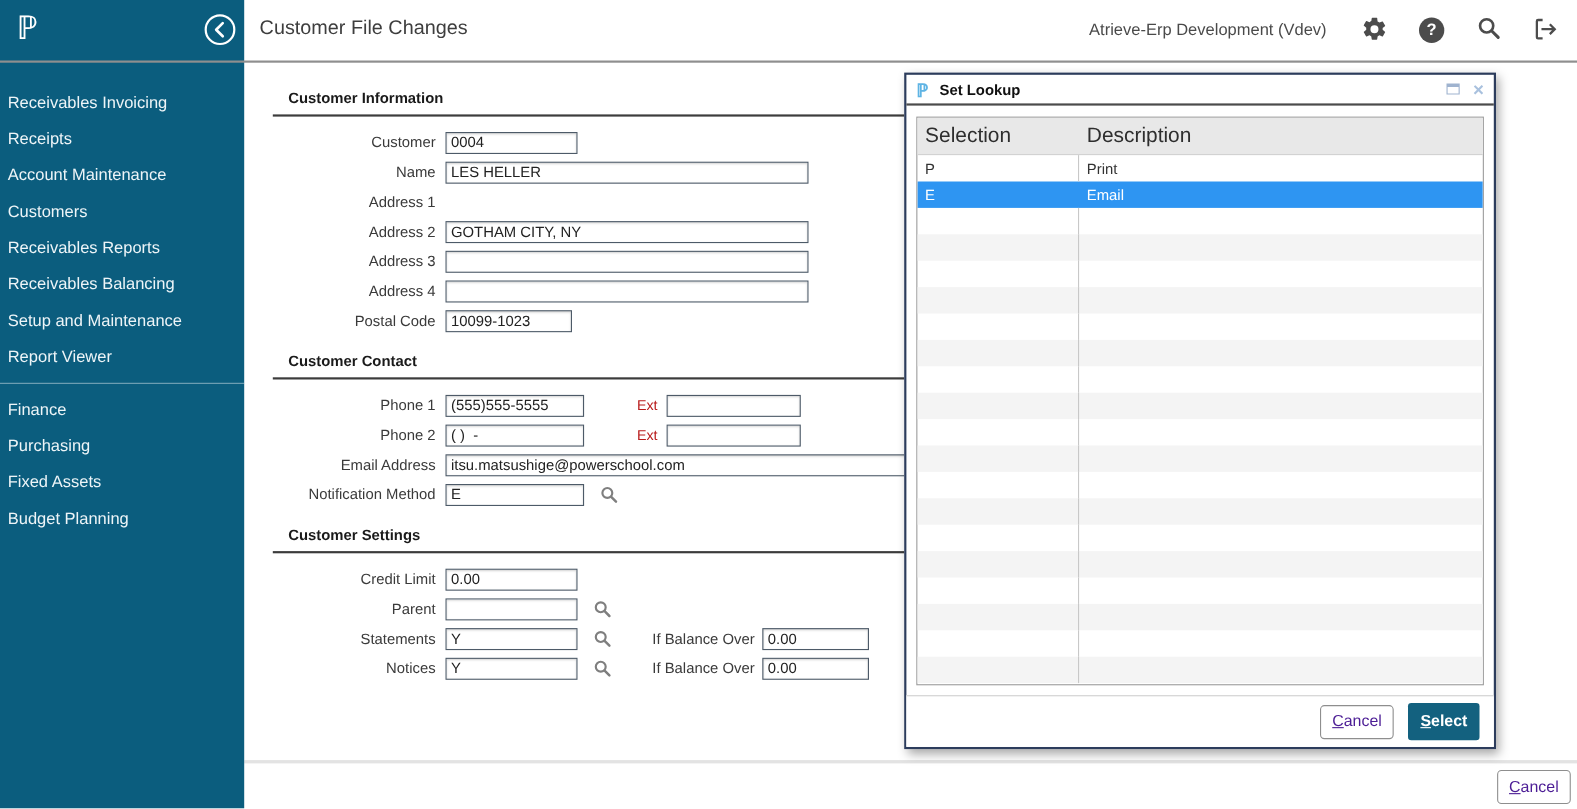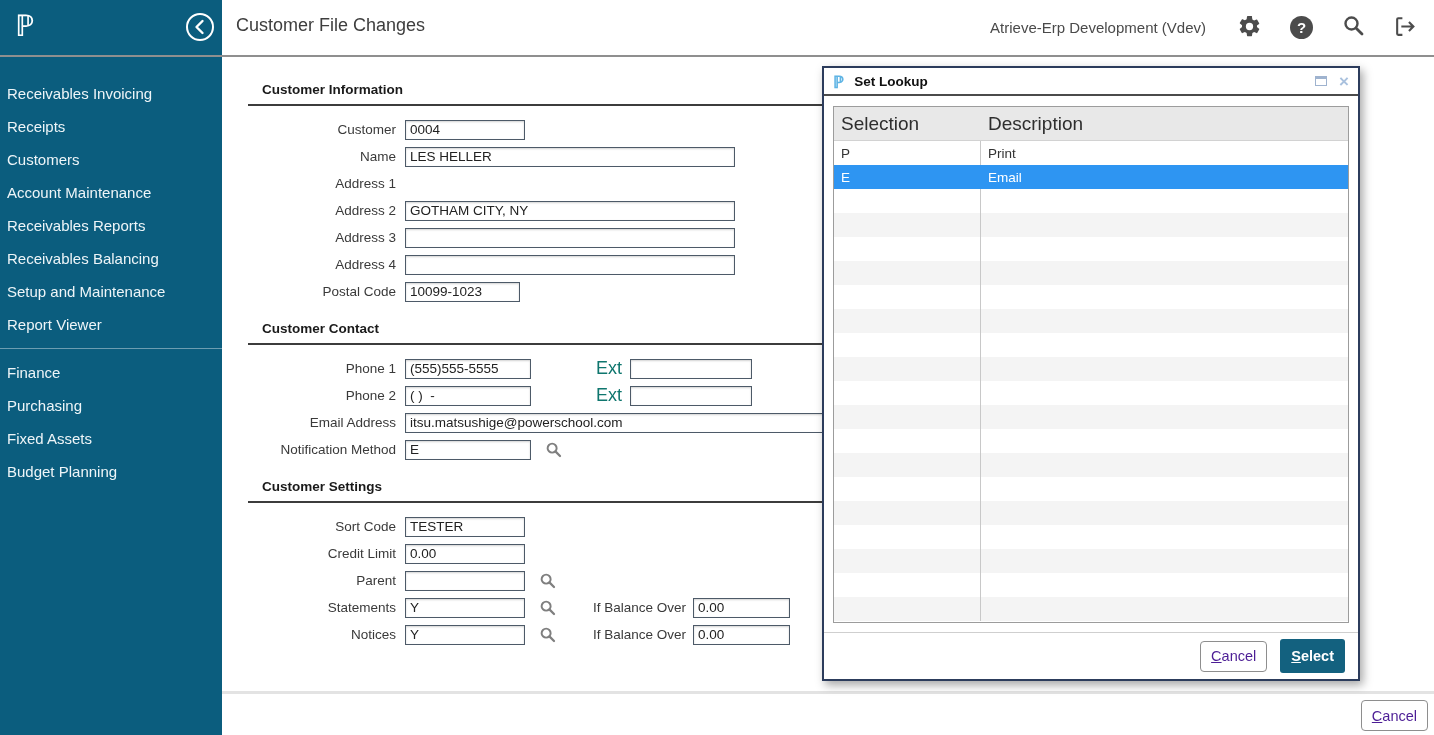--- a/index.html
+++ b/index.html
@@ -33,21 +33,21 @@
   .rows { padding:10px 0 16px 0; }
   .row { display:flex; align-items:center; height:27px; }
   .flabel { width:157px; text-align:right; padding-right:9px; font-size:13.5px; color:#3a3a3a; white-space:nowrap; flex-shrink:0; }
   .fld {
     height:20px; border:1px solid #4d5a68; background:#fff; color:#222;
     font-size:13.5px; padding:0 4px; font-family:inherit;
     box-shadow:inset 0 1px 2px rgba(0,0,0,0.18);
   }
   .w115{width:115px} .w120{width:120px} .w125{width:126px} .w122{width:122px}
   .w330{width:330px} .w612{width:612px} .w97{width:97px}
-  .ext-label { margin-left:65px; margin-right:8px; font-size:18px; color:#0f766e; }
+  .ext-label { margin-left:48px; margin-right:8px; font-size:13px; color:#b91c1c; }
   .bal-label { margin-left:36px; margin-right:7px; font-size:13.5px; color:#3a3a3a; }
   .lookup-icon { margin-left:14px; width:18px; height:18px; cursor:pointer; background:none; border:none; padding:0; }
 
   
   .page-footer { position:absolute; left:222px; bottom:0; width:1212px; height:44px; border-top:3px solid #e3e3e3; background:#fff; z-index:1; }
   .btn-plain {
     height:31px; padding:0 10px; border:1px solid #8e8e8e; border-radius:4px;
     background:#fff; font-size:14.5px; color:#4c1d95; font-family:inherit; cursor:pointer;
   }
   .page-cancel { position:absolute; right:6px; top:6px; }
@@ -96,22 +96,22 @@
         <svg width="30" height="30" viewBox="0 0 30 30">
           <circle cx="15" cy="15" r="13" stroke="#ffffff" stroke-width="2" fill="none"></circle>
           <path d="M17.5 9 L11.5 15 L17.5 21" stroke="#ffffff" stroke-width="2.4" fill="none" stroke-linecap="round" stroke-linejoin="round"></path>
         </svg>
       </span>
     </button>
   </div>
   <div class="nav">
     <div class="nav-item">Receivables Invoicing</div>
     <div class="nav-item">Receipts</div>
+    <div class="nav-item">Account Maintenance</div>
     <div class="nav-item">Customers</div>
-    <div class="nav-item">Account Maintenance</div>
     <div class="nav-item">Receivables Reports</div>
     <div class="nav-item">Receivables Balancing</div>
     <div class="nav-item">Setup and Maintenance</div>
     <div class="nav-item">Report Viewer</div>
     <div class="nav-divider"></div>
     <div class="nav-item">Finance</div>
     <div class="nav-item">Purchasing</div>
     <div class="nav-item">Fixed Assets</div>
     <div class="nav-item">Budget Planning</div>
   </div>
@@ -216,24 +216,20 @@
               </svg>
           </span>
         </button>
       </div>
     </div>
   </div>
 
   <div class="section">
     <div class="section-title">Customer Settings</div>
     <div class="rows">
-      <div class="row">
-        <span class="flabel">Sort Code</span>
-        <input class="fld w120" value="TESTER" style="">
-      </div>
       <div class="row">
         <span class="flabel">Credit Limit</span>
         <input class="fld w120" value="0.00" style="">
       </div>
       <div class="row">
         <span class="flabel">Parent</span>
         <input class="fld w120" value="" style="">
         <button class="lookup-icon">
           <span>
             <svg width="18" height="18" viewBox="0 0 24 24">

